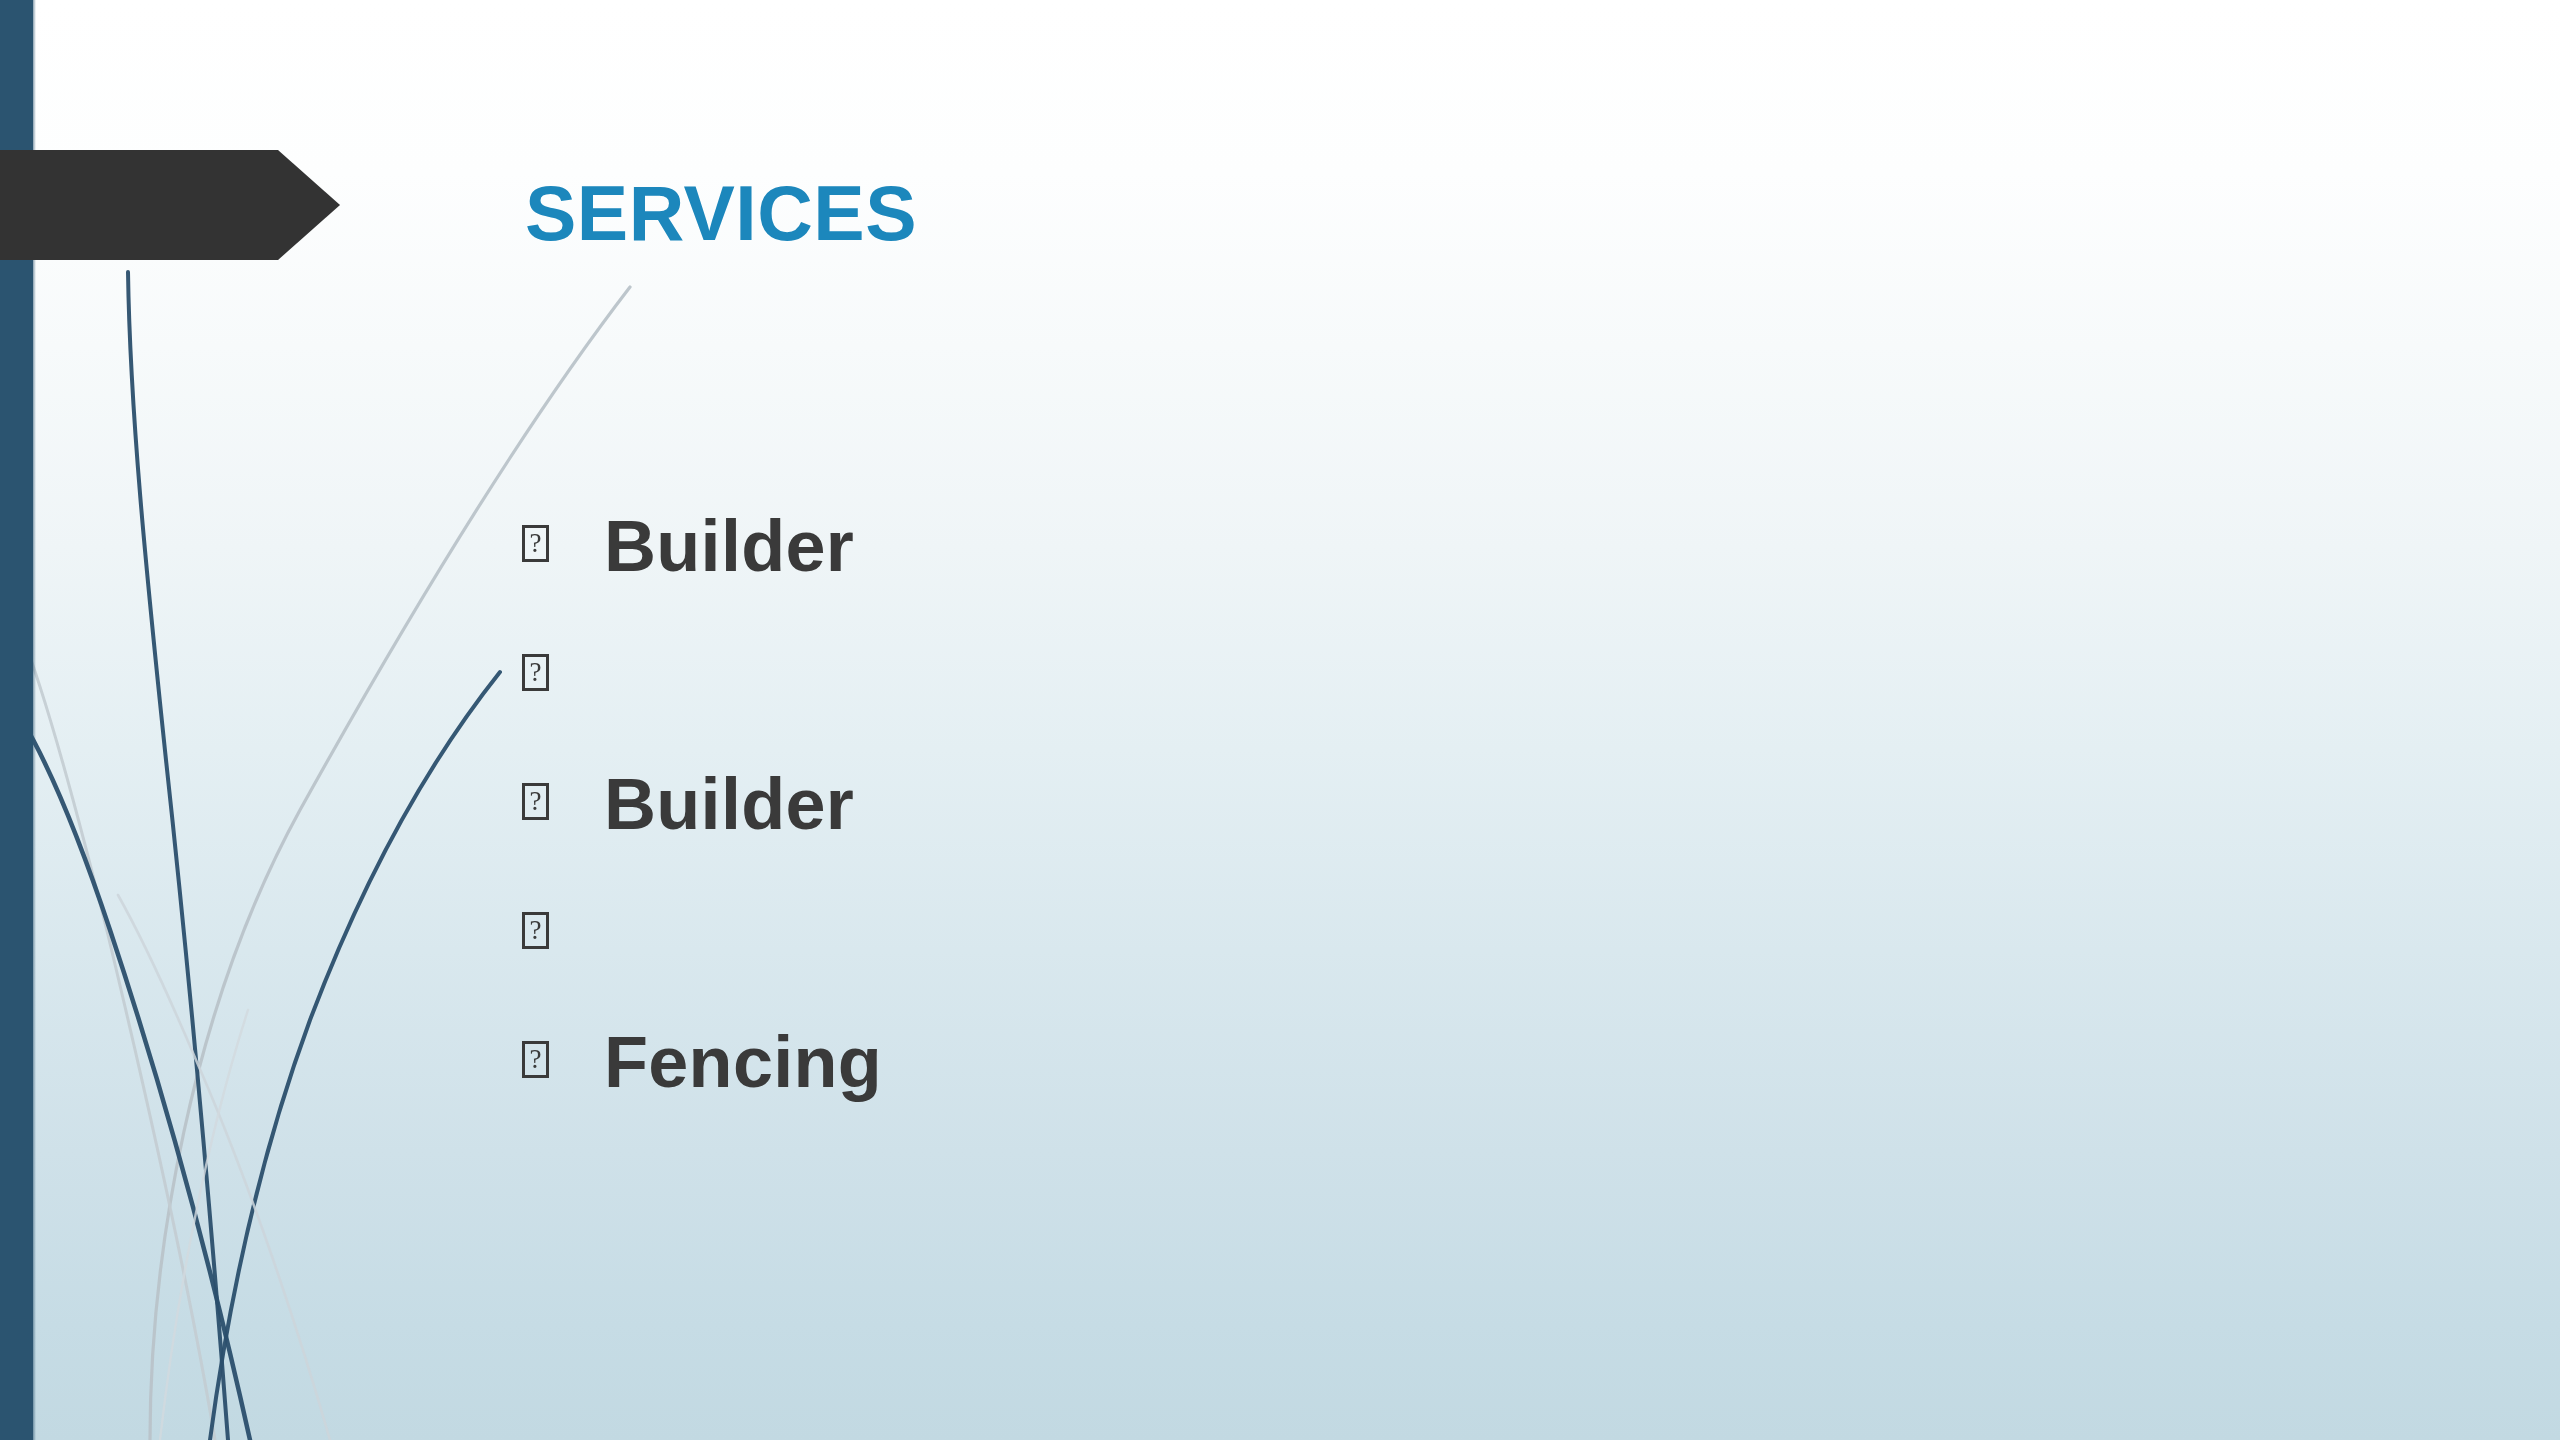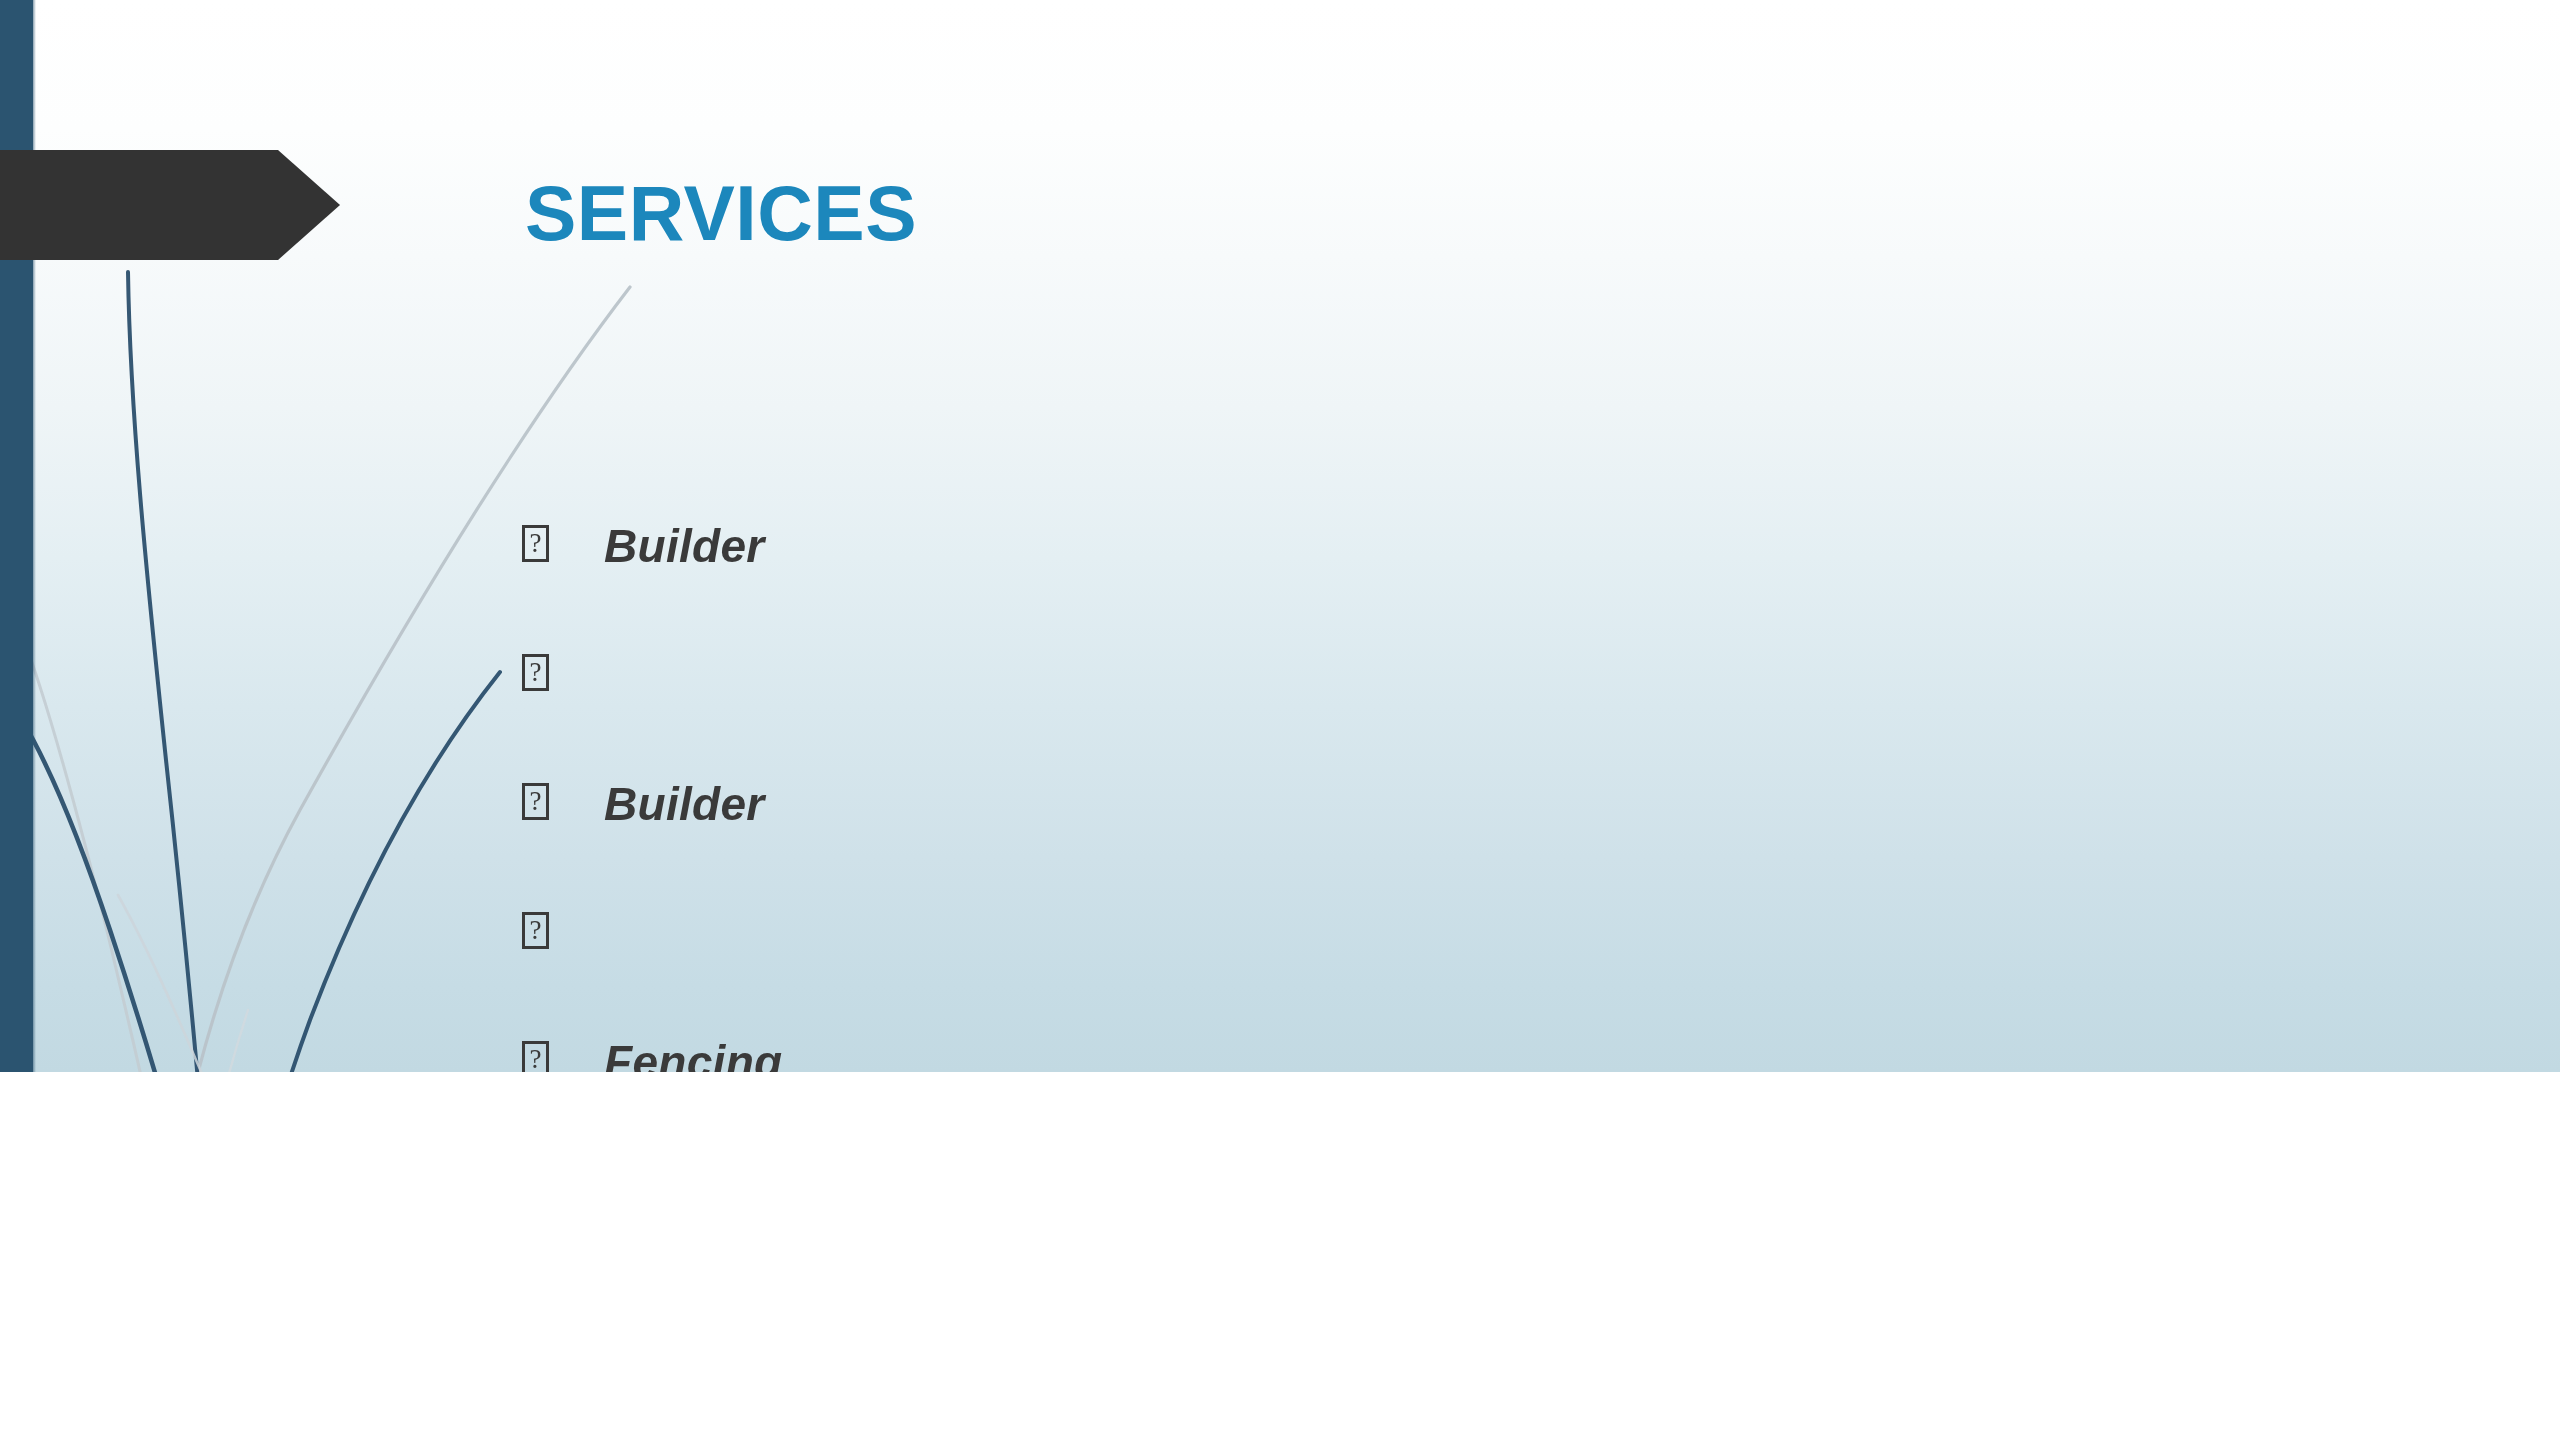--- a/index.html
+++ b/index.html
@@ -5,21 +5,21 @@
 <style>
   html, body {
     margin: 0;
     padding: 0;
     background: #ffffff;
   }
 
   #slide {
     position: relative;
     width: 2560px;
-    height: 1072px;
+    height: 1440px;
     overflow: hidden;
     font-family: "Liberation Sans", "DejaVu Sans", sans-serif;
     
     background: linear-gradient(to bottom,
         #ffffff 0%,
         #fdfefe 12%,
         #f7fafb 24%,
         #eff5f7 38%,
         #e4eff3 52%,
         #d9e8ee 66%,
@@ -116,26 +116,25 @@
     text-align: center;
     font-family: "Liberation Serif", "DejaVu Serif", serif;
     margin-right: 55px;
     position: relative;
     top: -2px;
     background: transparent;
   }
 
   .bullet-text {
     color: #3a3a3a;
-    font-size: 46px;
+    font-size: 72px;
     font-weight: bold;
     line-height: 1;
     letter-spacing: 0.3px;
     white-space: nowrap;
-    font-style: italic;
   }
 </style>
 </head>
 <body>
 
 <div id="slide">
 
   <svg id="decor" viewBox="0 0 2560 1440" preserveAspectRatio="none" xmlns="http://www.w3.org/2000/svg">
 
     <path d="M 150 1440 C 150 1260, 190 1010, 300 810 C 400 630, 520 430, 630 287" fill="none" stroke="#b9c3c9" stroke-width="3.2" stroke-linecap="round" opacity="0.95"></path>

